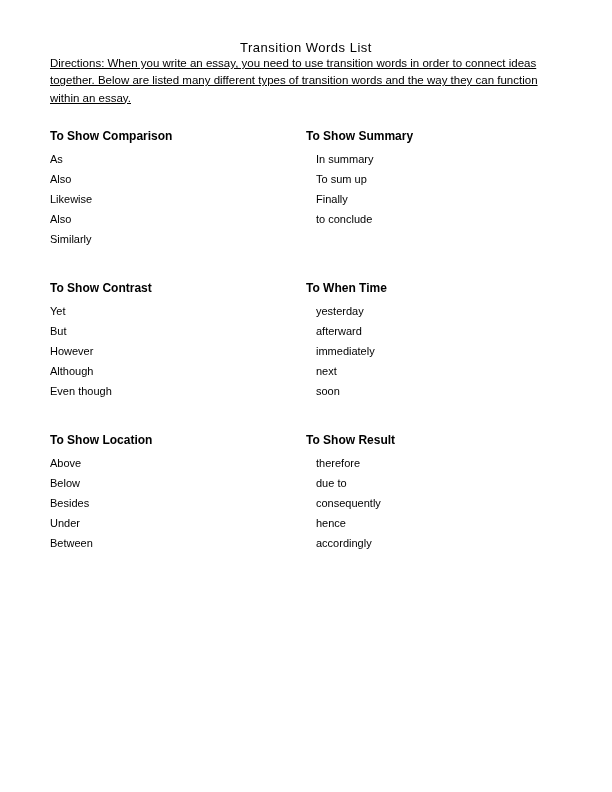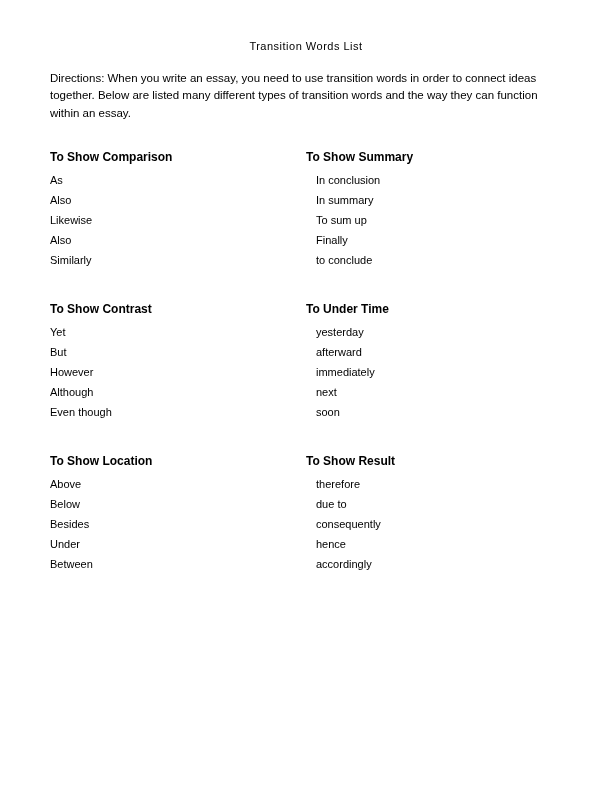--- a/index.html
+++ b/index.html
@@ -11,29 +11,29 @@
       width: 612px;
       min-height: 792px;
       background: #fff;
       font-family: Arial, sans-serif;
       font-size: 12px;
       color: #000;
       padding: 40px 50px;
     }
     .page-title {
       text-align: center;
-      font-size: 11px;
+      font-size: 13px;
       font-weight: normal;
-      margin-bottom: 18px;
       letter-spacing: 0.5px;
     }
     .directions {
       font-size: 11.5px;
       line-height: 1.5;
-      margin-bottom: 28px;
+      margin-bottom: 22px;
+      text-decoration: underline;
     }
     .columns-wrapper {
       display: flex;
       flex-direction: column;
       gap: 0;
     }
     .section-group {
       display: flex;
       gap: 0;
       margin-bottom: 28px;
@@ -66,38 +66,37 @@
       <div class="column left-column">
         <div class="section-header">To Show Comparison</div>
         <div class="word-item">As</div>
         <div class="word-item">Also</div>
         <div class="word-item">Likewise</div>
         <div class="word-item">Also</div>
         <div class="word-item">Similarly</div>
       </div>
       <div class="column right-column">
         <div class="section-header">To Show Summary</div>
-        <div class="word-item">In conclusion</div>
         <div class="word-item">In summary</div>
         <div class="word-item">To sum up</div>
         <div class="word-item">Finally</div>
         <div class="word-item">to conclude</div>
       </div>
     </div>
     <div class="section-group">
       <div class="column left-column">
         <div class="section-header">To Show Contrast</div>
         <div class="word-item">Yet</div>
         <div class="word-item">But</div>
         <div class="word-item">However</div>
         <div class="word-item">Although</div>
         <div class="word-item">Even though</div>
       </div>
       <div class="column right-column">
-        <div class="section-header">To Under Time</div>
+        <div class="section-header">To When Time</div>
         <div class="word-item">yesterday</div>
         <div class="word-item">afterward</div>
         <div class="word-item">immediately</div>
         <div class="word-item">next</div>
         <div class="word-item">soon</div>
       </div>
     </div>
     <div class="section-group">
       <div class="column left-column">
         <div class="section-header">To Show Location</div>

